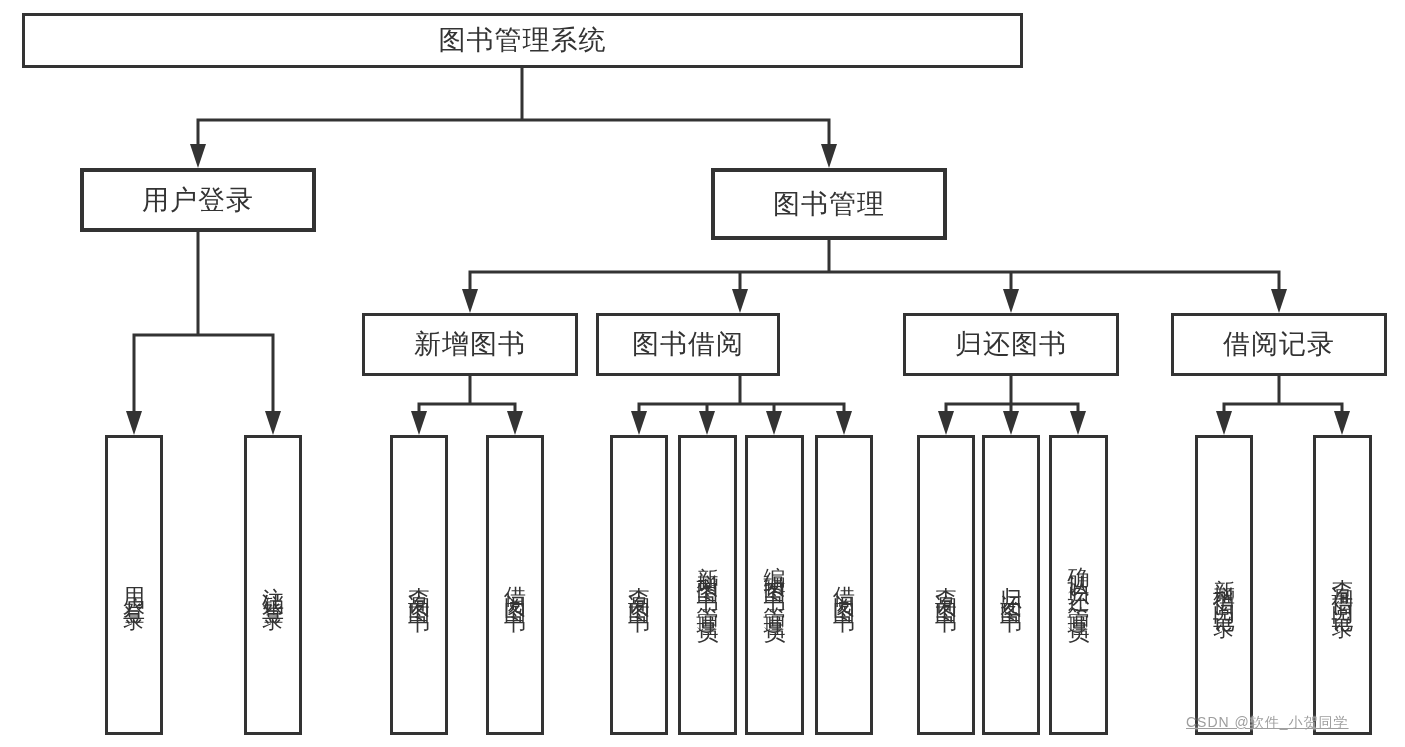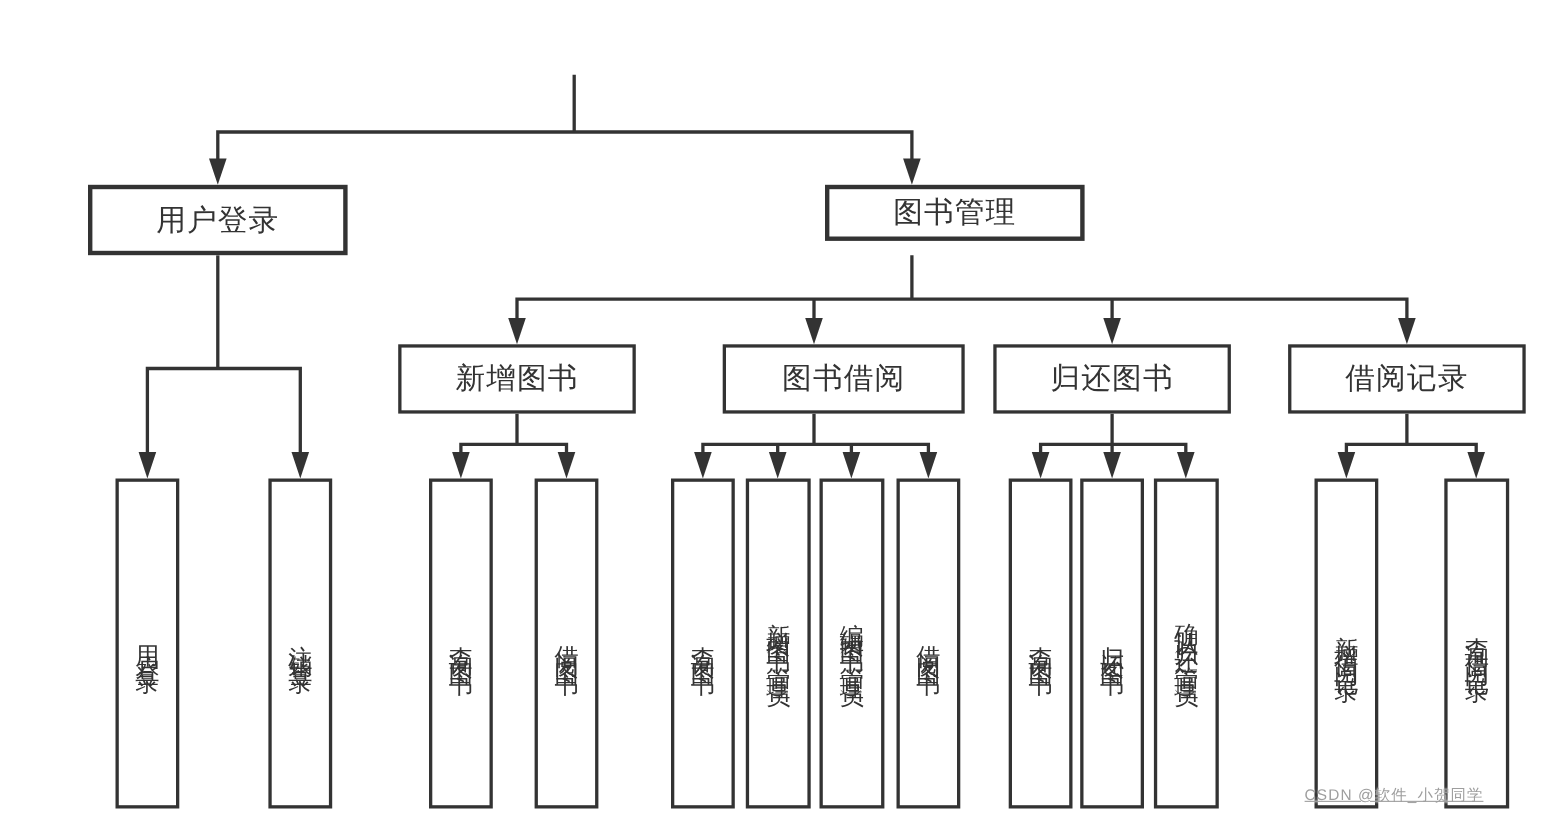--- a/index.html
+++ b/index.html
@@ -90,32 +90,35 @@
       <polygon class="arrowhead" points="766,411 782,411 774,435"></polygon>
       <polygon class="arrowhead" points="836,411 852,411 844,435"></polygon>
       <polygon class="arrowhead" points="938,411 954,411 946,435"></polygon>
       <polygon class="arrowhead" points="1003,411 1019,411 1011,435"></polygon>
       <polygon class="arrowhead" points="1070,411 1086,411 1078,435"></polygon>
       <polygon class="arrowhead" points="1216,411 1232,411 1224,435"></polygon>
       <polygon class="arrowhead" points="1334,411 1350,411 1342,435"></polygon>
     </g>
   </svg>
 
+  <div class="box" style="left:22px;top:13px;width:1001px;height:55px;">
+    <span class="hlabel">图书管理系统</span>
+  </div>
 
   <div class="box lvl2" style="left:80px;top:168px;width:236px;height:64px;">
     <span class="hlabel">用户登录</span>
   </div>
-  <div class="box lvl2" style="left:750px;top:168px;width:236px;height:51px;">
+  <div class="box lvl2" style="left:711px;top:168px;width:236px;height:72px;">
     <span class="hlabel">图书管理</span>
   </div>
 
   <div class="box" style="left:362px;top:313px;width:216px;height:63px;">
     <span class="hlabel">新增图书</span>
   </div>
-  <div class="box" style="left:657px;top:313px;width:220px;height:63px;">
+  <div class="box" style="left:596px;top:313px;width:184px;height:63px;">
     <span class="hlabel">图书借阅</span>
   </div>
   <div class="box" style="left:903px;top:313px;width:216px;height:63px;">
     <span class="hlabel">归还图书</span>
   </div>
   <div class="box" style="left:1171px;top:313px;width:216px;height:63px;">
     <span class="hlabel">借阅记录</span>
   </div>
 
   <div class="box leaf" style="left:105px;top:435px;width:58px;height:300px;">

